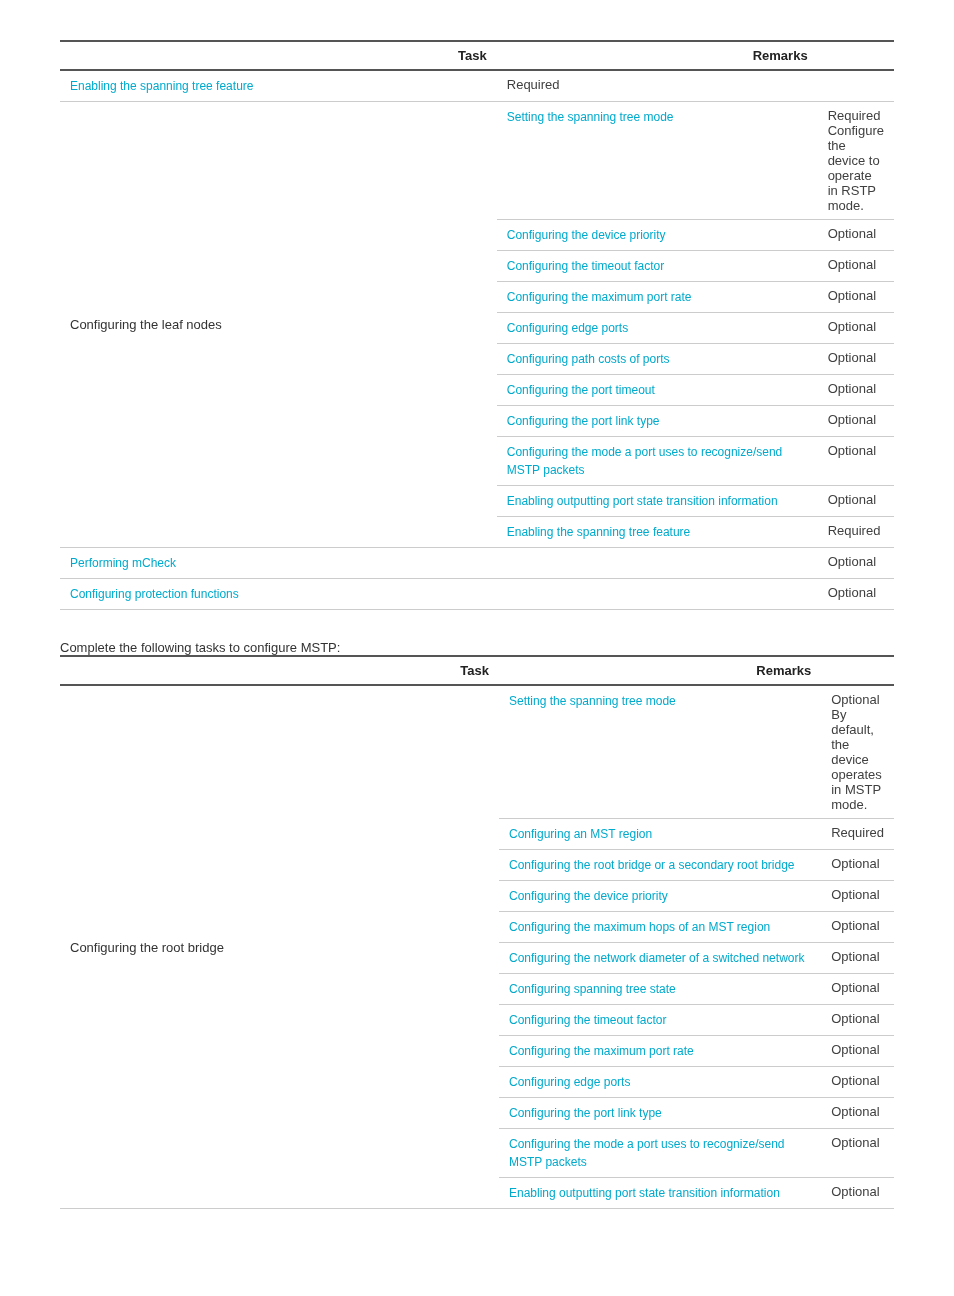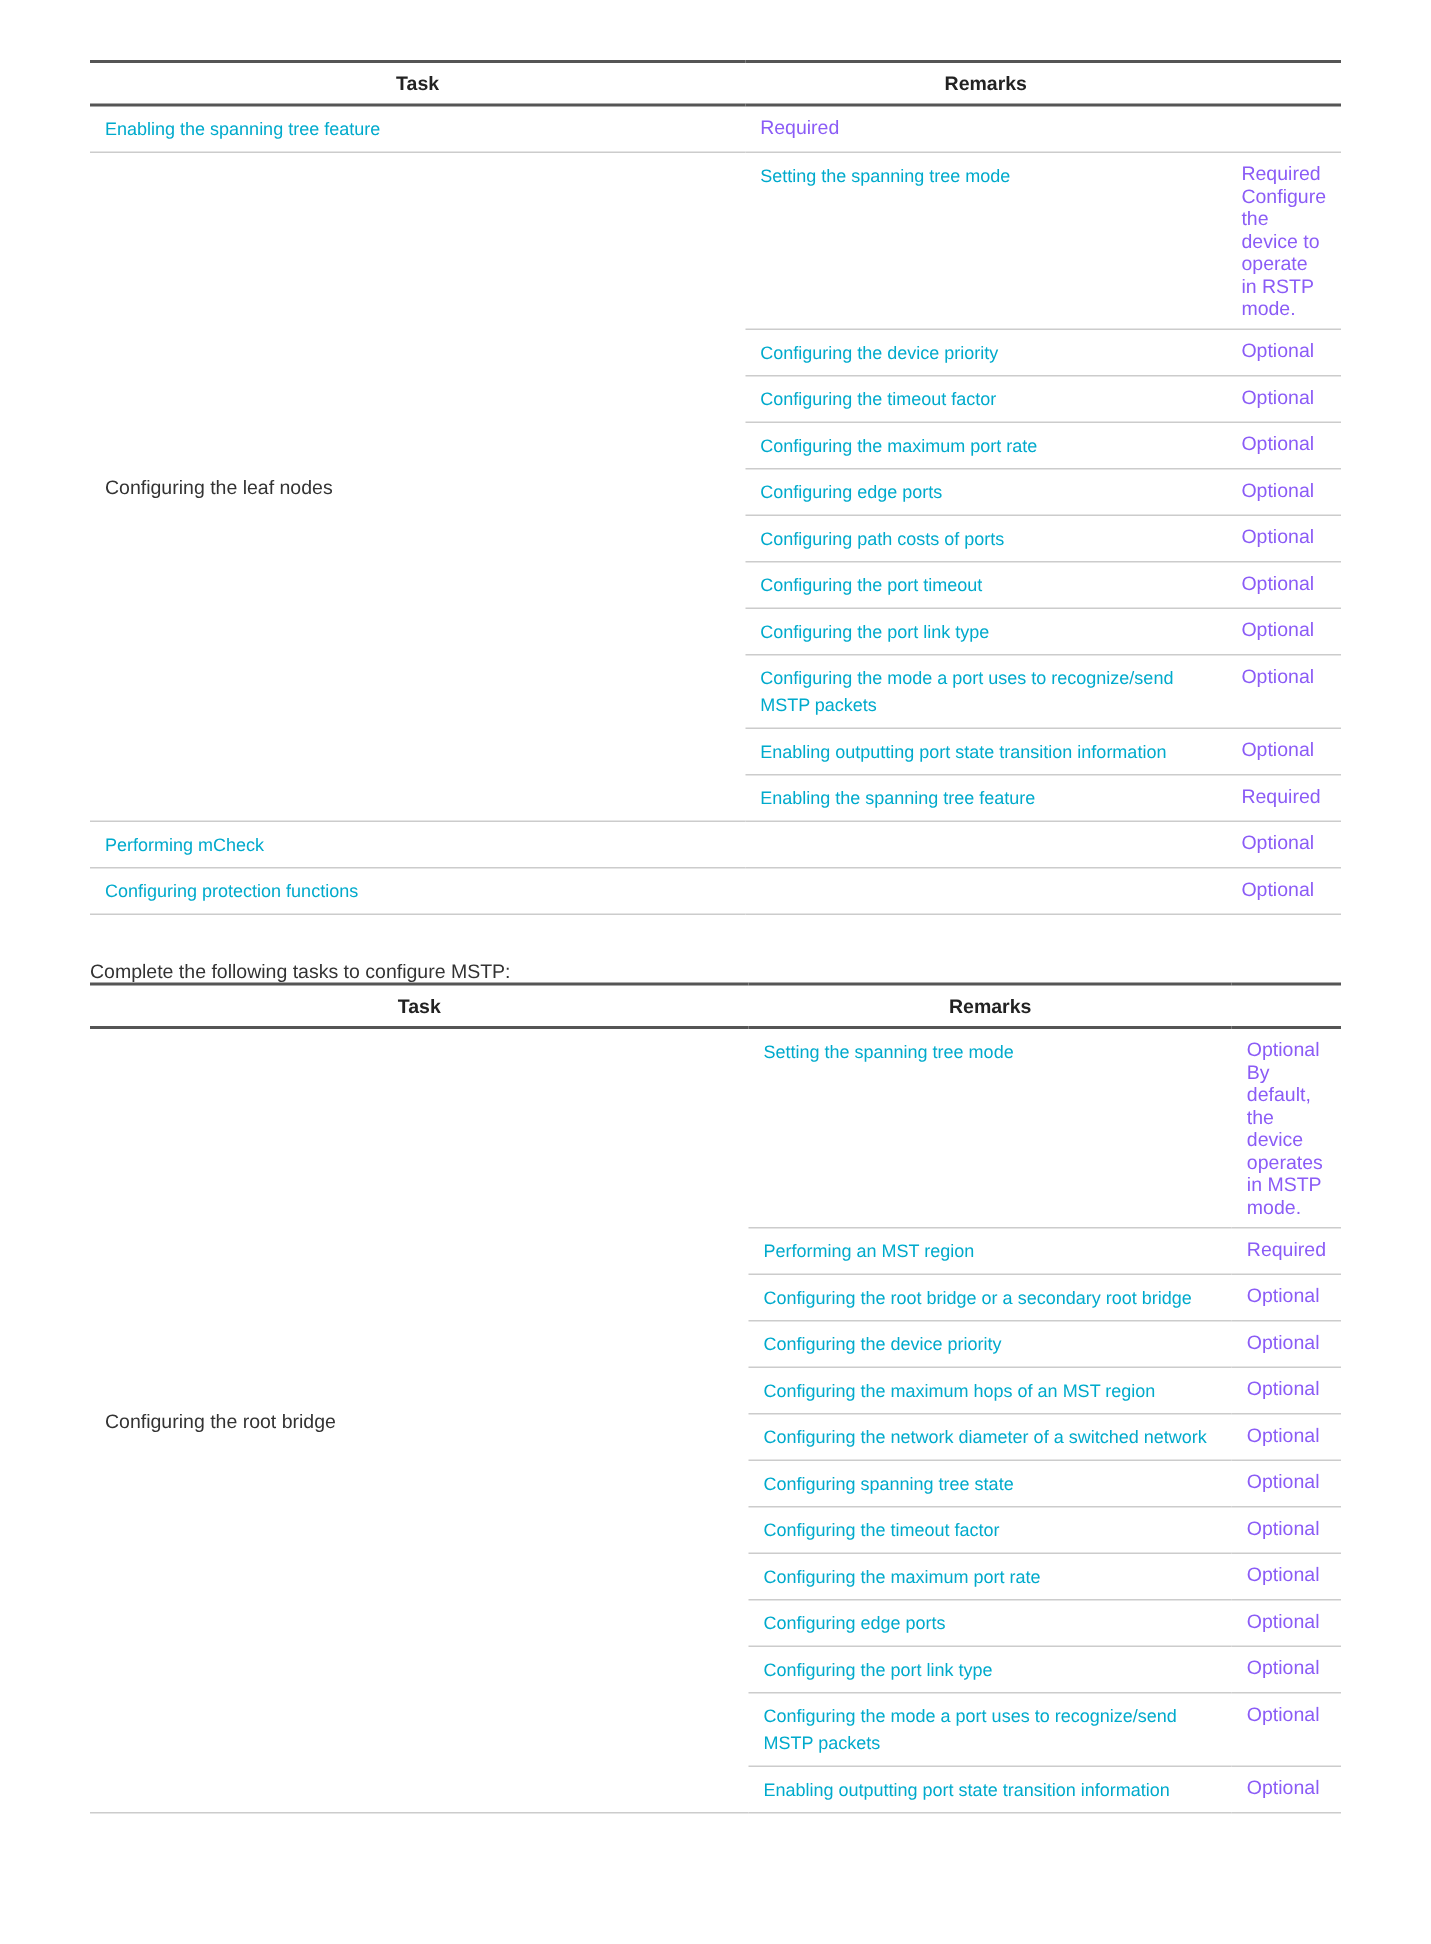--- a/index.html
+++ b/index.html
@@ -22,41 +22,41 @@
       margin-bottom: 30px;
     }
     thead tr {
       border-top: 2px solid #555;
       border-bottom: 2px solid #555;
     }
     thead th {
       font-weight: bold;
       font-size: 13px;
       padding: 6px 10px;
-      text-align: center;
+      text-align: right;
       color: #222;
     }
     tbody tr {
       border-bottom: 1px solid #ccc;
     }
     tbody td {
       padding: 6px 10px;
       vertical-align: top;
       font-size: 13px;
       color: #333;
     }
     .link-text {
       color: #00aacc;
       cursor: pointer;
       font-size: 12px;
       line-height: 1.5;
     }
     .remarks-text {
       font-size: 13px;
-      color: #8b5cf6;
+      color: #404040;
       text-align: right;
     }
     .col-task { width: 58%; }
     .col-remarks { width: 42%; }
     .section-label-cell {
       vertical-align: middle;
       color: #333;
       margin-top: 48px;
     }
   </style>
@@ -217,21 +217,21 @@
       <td>
         <span class="link-text">Setting the spanning tree mode</span>
       </td>
       <td>
         <span class="remarks-text">Optional<br>By default, the device operates in MSTP mode.</span>
       </td>
     </tr>
 
     <tr>
       <td>
-        <span class="link-text">Performing an MST region</span>
+        <span class="link-text">Configuring an MST region</span>
       </td>
       <td>
         <span class="remarks-text">Required</span>
       </td>
     </tr>
 
     <tr>
       <td>
         <span class="link-text">Configuring the root bridge or a secondary root bridge</span>
       </td>

